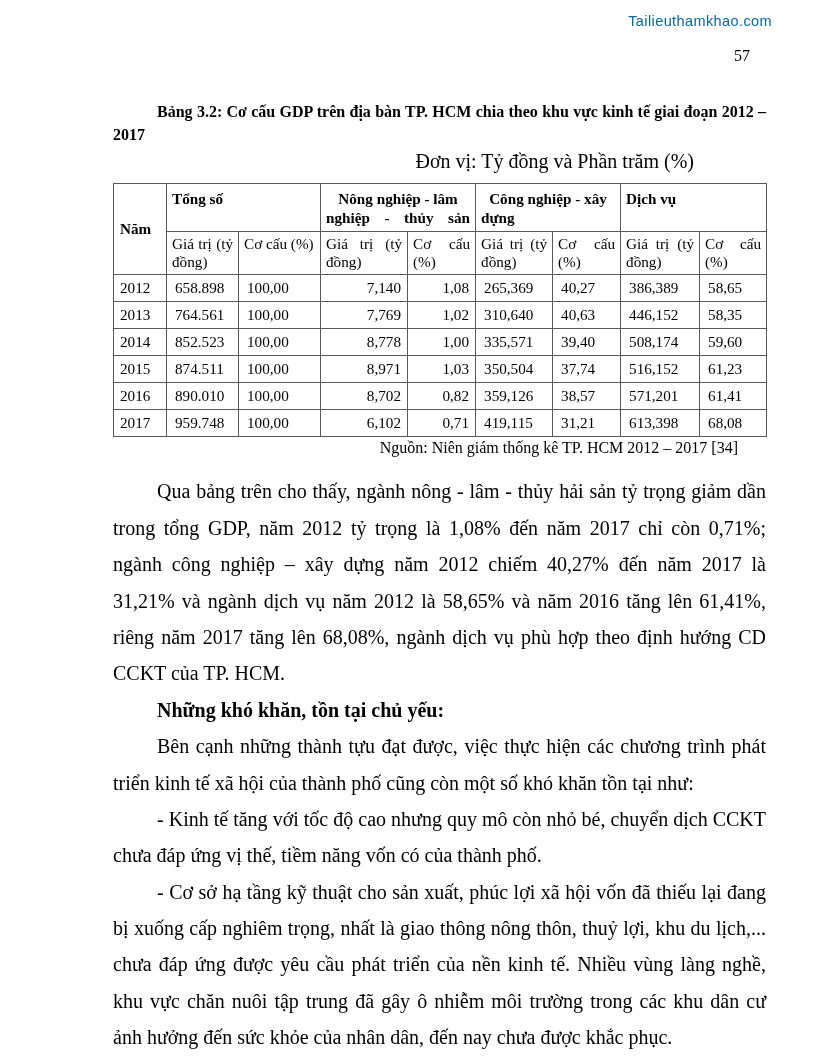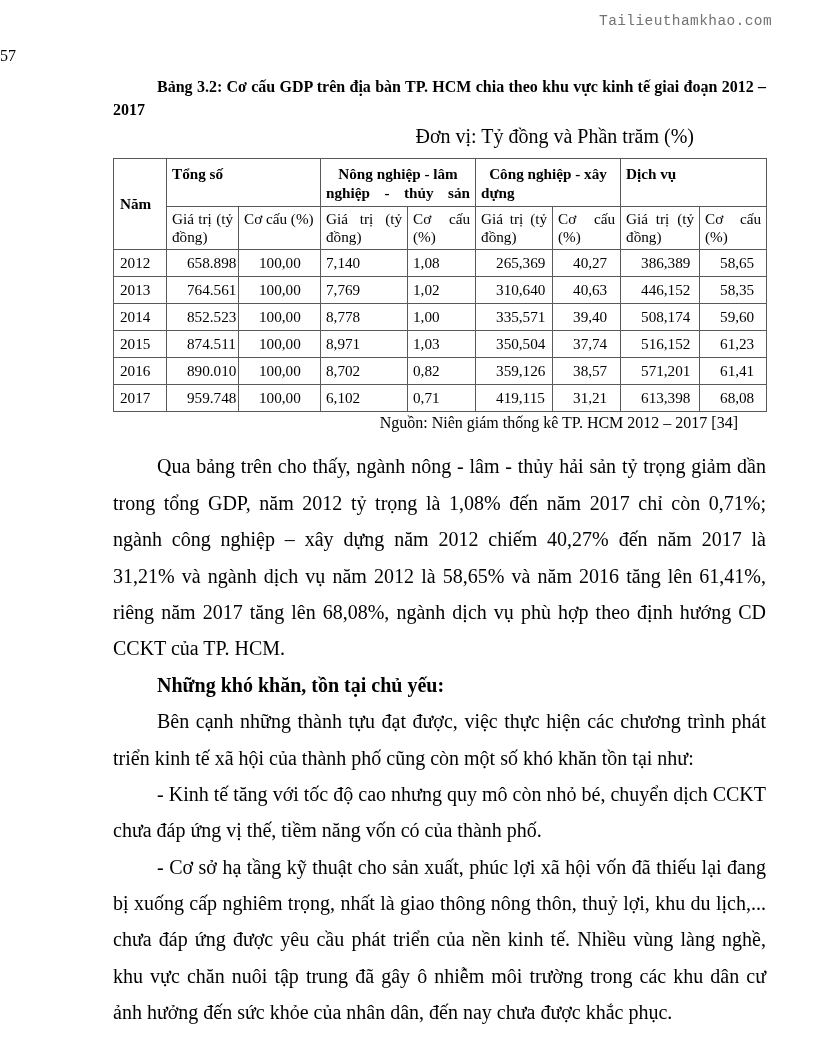--- a/index.html
+++ b/index.html
@@ -20,42 +20,42 @@
     inset: 0;
     width: 816px;
     height: 1056px;
   }
 
   
   .watermark {
     position: absolute;
     top: 13px;
     right: 44px;
-    font-family: Liberation Mono, monospace;
+    font-family: Liberation Sans, sans-serif;
     font-size: 14.5px;
     letter-spacing: 0.4px;
-    color: #737373;
+    color: #0369a1;
     white-space: nowrap;
     user-select: none;
   }
 
   
   .page-number {
     position: absolute;
     top: 47px;
     left: 0;
     width: 750px;
-    text-align: left;
+    text-align: right;
     font-size: 16px;
   }
 
   
   .content {
     position: absolute;
-    top: 76px;
+    top: 101px;
     left: 113px;
     width: 653px;
   }
 
   .table-caption {
     font-weight: bold;
     font-size: 16px;
     line-height: 1.42;
     text-align: justify;
     text-indent: 44px;
@@ -107,25 +107,26 @@
     hyphens: none;
   }
   table.gdp th.sub.left {
     text-align-last: left;
   }
   table.gdp td.yr {
     text-align: left;
     padding-left: 6px;
   }
   table.gdp td.num {
-    padding-right: 14px;
+    text-align: right;
+    padding-right: 6px;
   }
   table.gdp td.numc {
     text-align: left;
-    padding-left: 20px;
+    padding-left: 8px;
   }
   table.gdp tbody tr td {
     height: 20px;
     line-height: 1.32;
   }
 
   
   .source-line {
     font-size: 16px;
     text-align: right;

